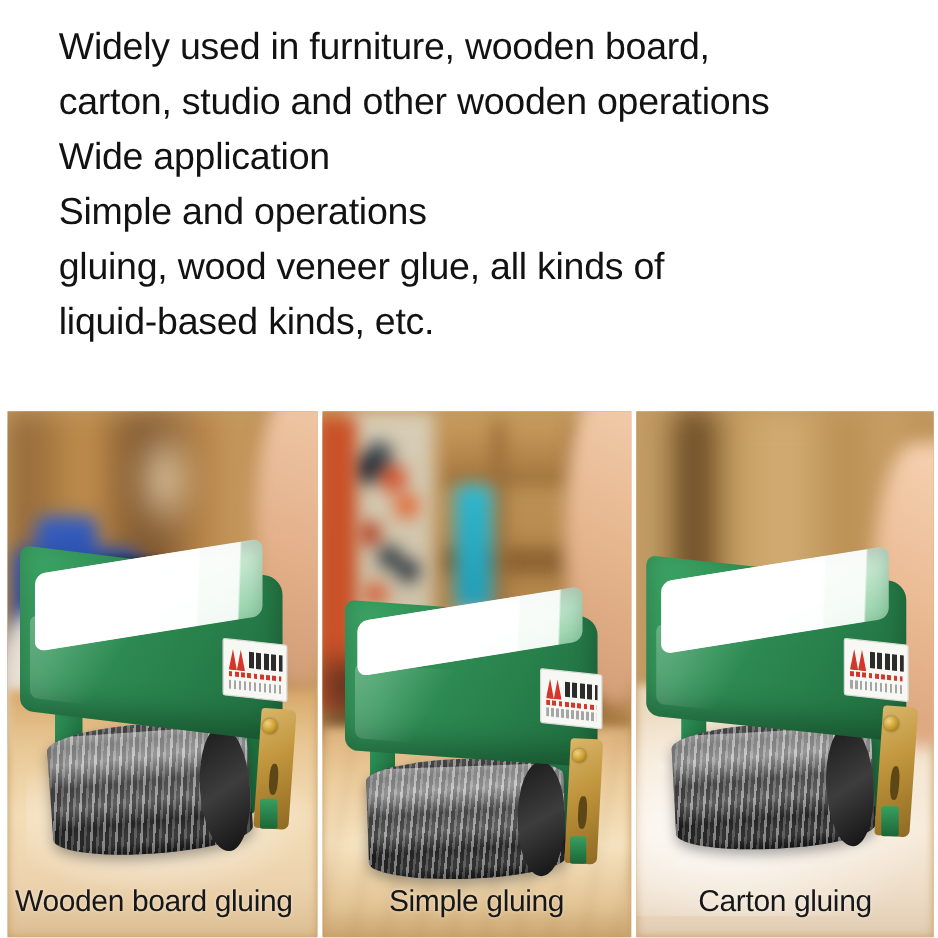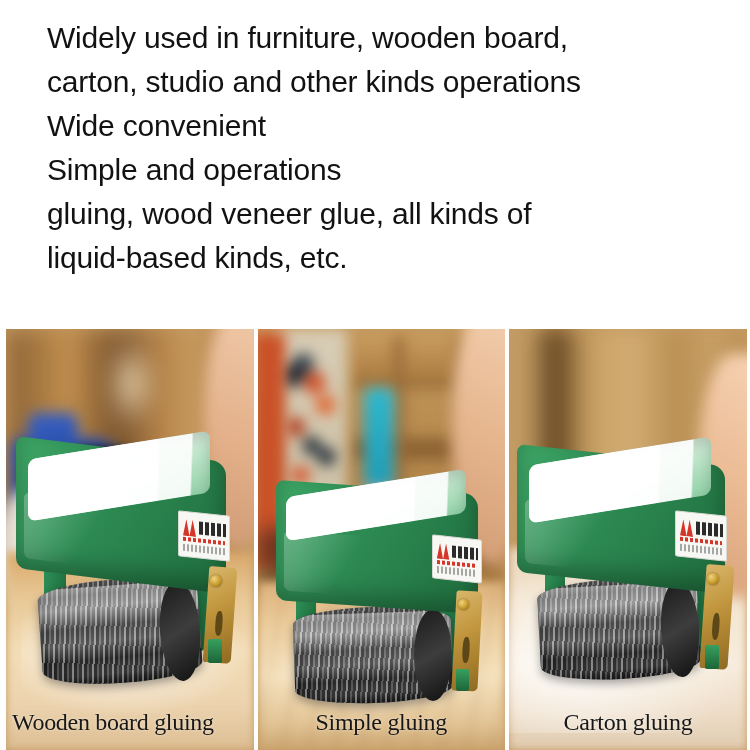--- a/index.html
+++ b/index.html
@@ -36,21 +36,20 @@
     display:flex;
     gap:4px;
     padding:0 3px 0 6px;
   }
   .photo {
     position:relative;
     flex:1 1 0;
     height:421px;
     overflow:hidden;
     background:#c59b63;
-    font-family:Liberation Serif, serif;
   }
   .photo.p3 { flex:0 0 238px; }
 
   
   .bg        { position:absolute; inset:0; }
   .blur-xl   { filter:blur(11px); }
   .blur-lg   { filter:blur(7px); }
   .blur-md   { filter:blur(4px); }
 
   
@@ -343,22 +342,22 @@
   }
   .caption.left { text-align:left; padding-left:6px; }
 </style>
 </head>
 <body>
 
 <div id="page">
 
   <div class="copy-block">
     <div class="copy-line">Widely used in furniture, wooden board,</div>
-    <div class="copy-line">carton, studio and other kinds operations</div>
-    <div class="copy-line">Wide convenient</div>
+    <div class="copy-line">carton, studio and other wooden operations</div>
+    <div class="copy-line">Wide application</div>
     <div class="copy-line">Simple and operations</div>
     <div class="copy-line">gluing, wood veneer glue, all kinds of</div>
     <div class="copy-line">liquid-based kinds, etc.</div>
   </div>
 
   <div class="photo-strip">
 
     <div class="photo p1">
       <div class="bg">
         <div class="p1-wall blur-xl"></div>

